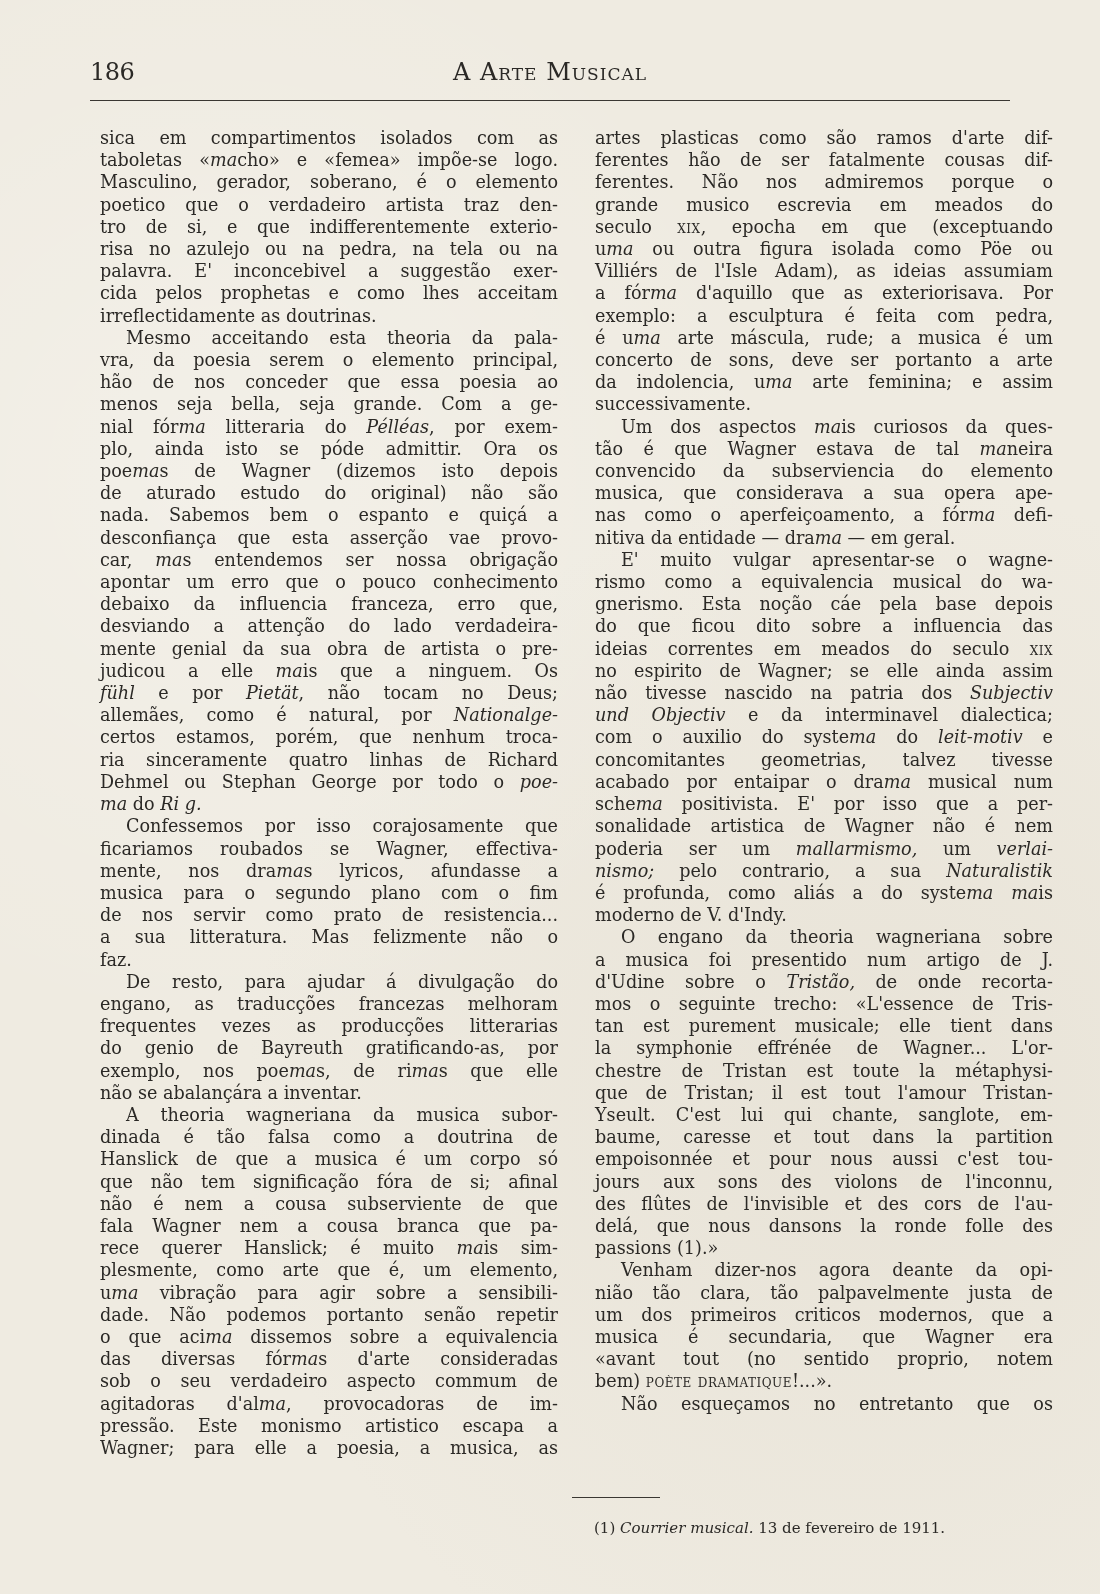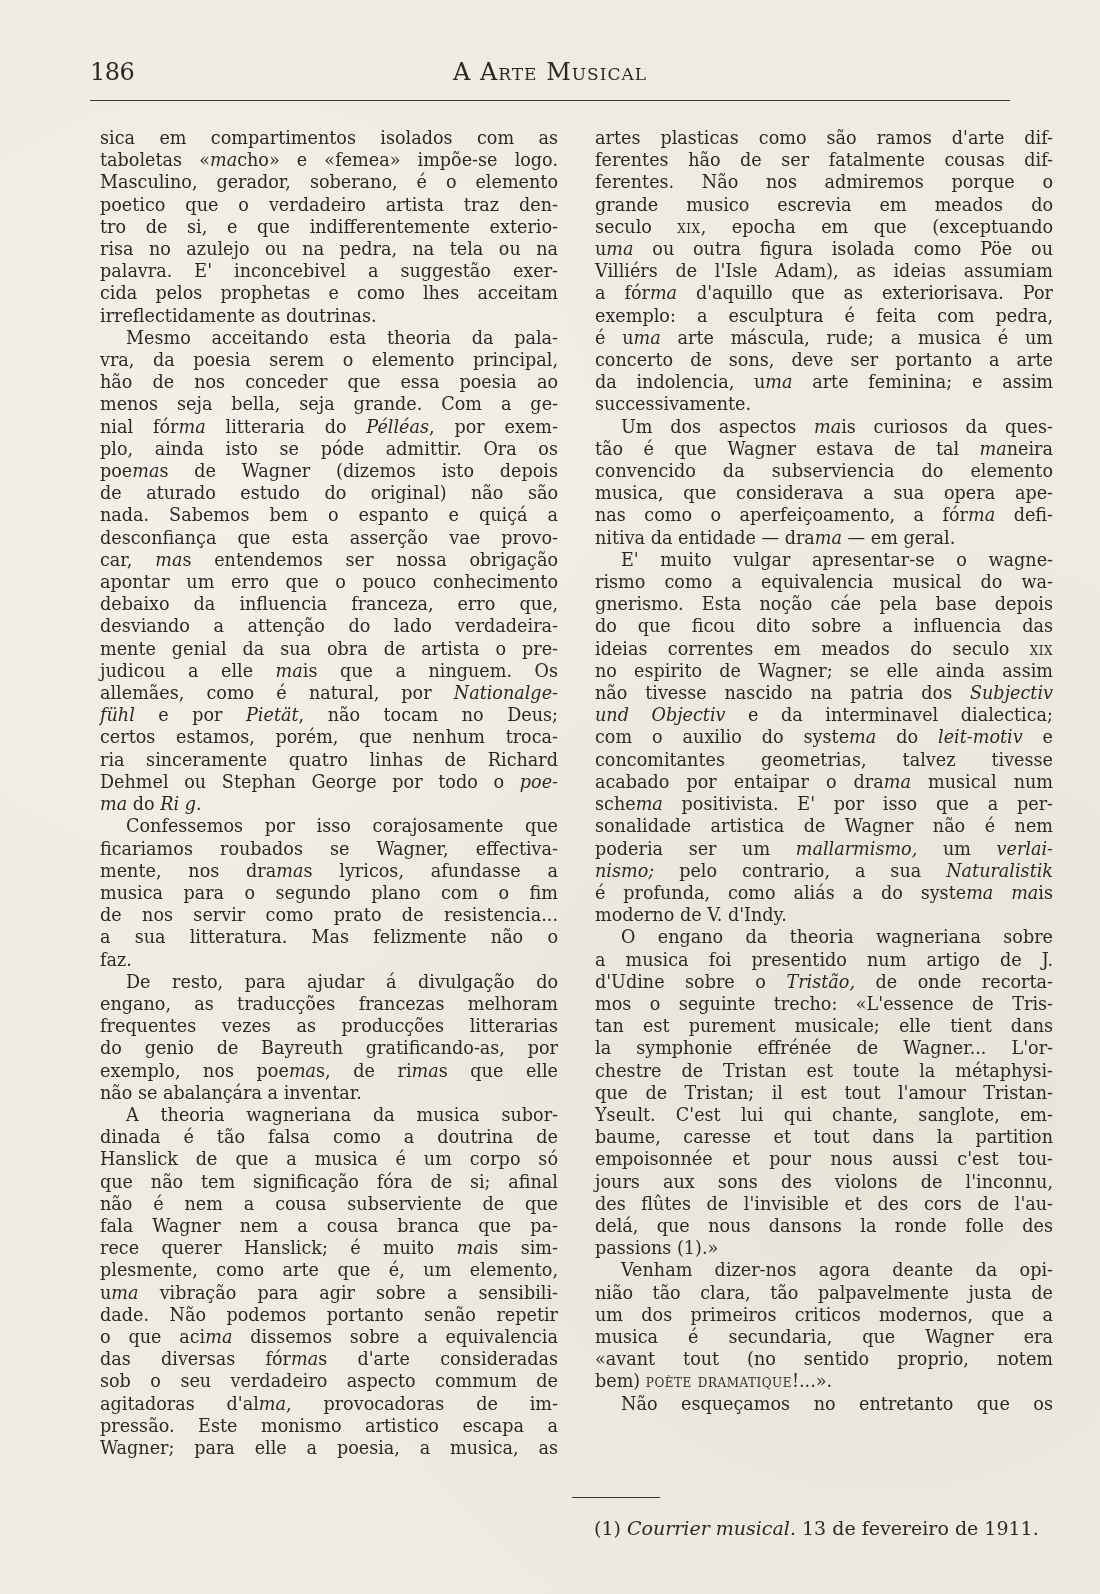--- a/index.html
+++ b/index.html
@@ -40,21 +40,21 @@
     .column .line.last { text-align-last: left; }
     .column .line.ind { padding-left: 26px; }
     em { font-style: italic; }
     .sc { font-variant: small-caps; letter-spacing: 0.5px; }
     .fn-rule {
       position: absolute; left: 572px; top: 1497px; width: 88px;
       border-top: 1px solid #3a3732;
     }
     .footnote {
       position: absolute; left: 594px; top: 1519px;
-      font-size: 19px; line-height: 18px; white-space: nowrap;
+      font-size: 15px; line-height: 18px; white-space: nowrap;
     }
   </style>
 </head>
 <body>
 
 <div class="header">
   <span class="page-number">186</span>
   <span class="running-title">A Arte Musical</span>
 </div>
 <div class="header-rule"></div>
@@ -81,22 +81,22 @@
       <span class="line">poe<em>ma</em>s de Wagner (dizemos isto depois</span>
       <span class="line">de aturado estudo do original) não são</span>
       <span class="line">nada. Sabemos bem o espanto e quiçá a</span>
       <span class="line">desconfiança que esta asserção vae provo-</span>
       <span class="line">car, <em>ma</em>s entendemos ser nossa obrigação</span>
       <span class="line">apontar um erro que o pouco conhecimento</span>
       <span class="line">debaixo da influencia franceza, erro que,</span>
       <span class="line">desviando a attenção do lado verdadeira-</span>
       <span class="line">mente genial da sua obra de artista o pre-</span>
       <span class="line">judicou a elle <em>ma</em>is que a ninguem. Os</span>
+      <span class="line"><em>fühl</em> e por <em>Pietät</em>, não tocam no Deus;</span>
       <span class="line">allemães, como é natural, por <em>Nationalge-</em></span>
-      <span class="line"><em>fühl</em> e por <em>Pietät</em>, não tocam no Deus;</span>
       <span class="line">certos estamos, porém, que nenhum troca-</span>
       <span class="line">ria sinceramente quatro linhas de Richard</span>
       <span class="line">Dehmel ou Stephan George por todo o <em>poe-</em></span>
       <span class="line last"><em>ma</em> do <em>Ri g.</em></span>
     </div>
     <div>
       <span class="line ind">Confessemos por isso corajosamente que</span>
       <span class="line">ficariamos roubados se Wagner, effectiva-</span>
       <span class="line">mente, nos dra<em>ma</em>s lyricos, afundasse a</span>
       <span class="line">musica para o segundo plano com o fim</span>

